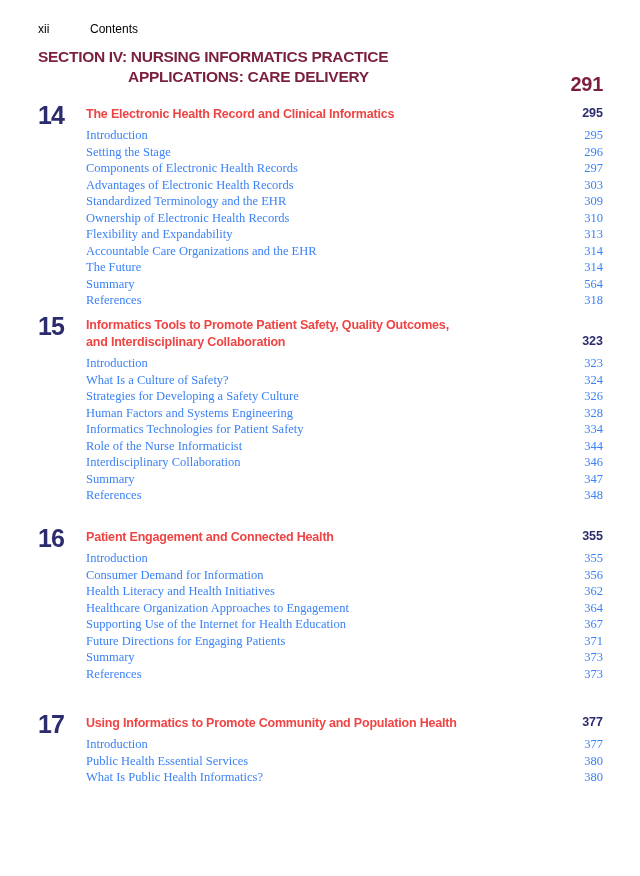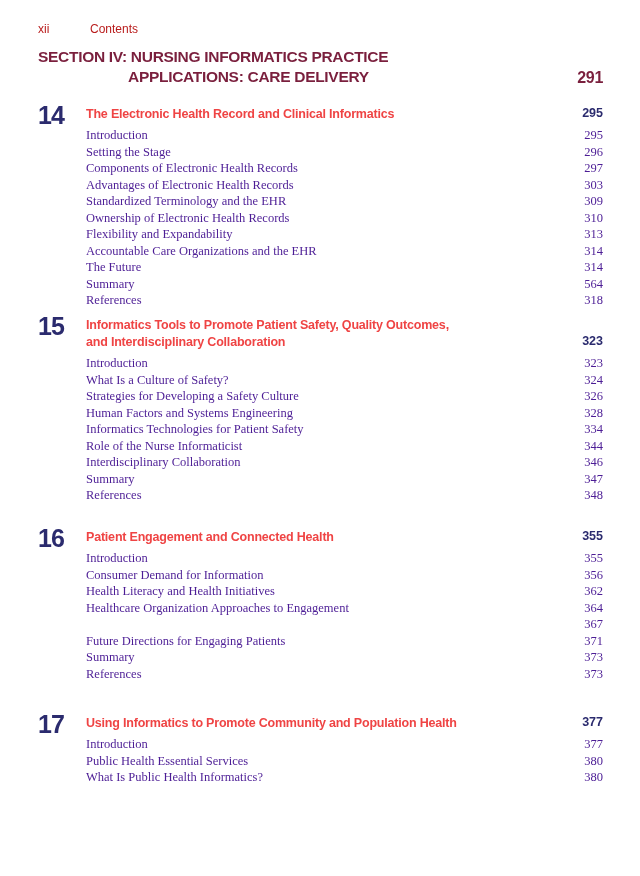--- a/index.html
+++ b/index.html
@@ -1,27 +1,27 @@
 <!DOCTYPE html>
 <html><head>
 <meta charset="utf-8">
 <style>
   html, body { margin:0; padding:0; }
   body { width:640px; height:876px; background:#ffffff; position:relative; overflow:hidden; }
-  .header { position:absolute; top:22px; left:38px; font-family:"Liberation Sans", sans-serif; font-size:12px; color:#b91c1c; }
+  .header { position:absolute; top:22px; left:38px; font-family:"Liberation Sans", sans-serif; font-size:12px; color:#000000; }
   .header .pg { display:inline-block; width:52px; }
   .section { position:absolute; left:38px; top:47px; width:565px; font-family:"Liberation Sans", sans-serif; font-weight:bold; color:#7a1f3d; font-size:15.5px; letter-spacing:-0.3px; line-height:20px; }
   .section .l2 { padding-left:90px; }
-  .section .spg { position:absolute; right:0; top:21px; font-size:16px;margin-left:40px; }
+  .section .spg { position:absolute; right:0; top:27px; font-size:20px;margin-left:40px; }
   .chapter { position:absolute; left:38px; width:565px; }
   .chnum { position:absolute; left:0; top:-3px; font-family:"Liberation Sans", sans-serif; font-weight:bold; font-size:25px; color:#2b2b6e; letter-spacing:-1px; }
   .chtitle { position:absolute; left:48px; top:2px; font-family:"Liberation Sans", sans-serif; font-weight:bold; font-size:12.5px; color:#ef4444; line-height:17px; letter-spacing:-0.2px; }
   .chpg { position:absolute; right:0; font-family:"Liberation Sans", sans-serif; font-weight:bold; font-size:12.5px; color:#2b2b6e; }
   .entries { position:absolute; left:48px; right:0; }
-  .entry { position:relative; height:16.5px; font-family:"Liberation Serif", serif; font-size:12.5px; color:#4c1d95; line-height:16.5px; }
+  .entry { position:relative; height:16.5px; font-family:"Liberation Serif", serif; font-size:12.5px; color:#3b82f6; line-height:16.5px; }
   .entry .epg { position:absolute; right:0; top:0; }
 </style>
 </head>
 <body>
 
 <div class="header">
   <span class="pg">xii</span><span>Contents</span>
 </div>
 
 <div class="section">
@@ -74,21 +74,21 @@
       <div class="chnum">16</div>
       <div class="chtitle">
         <div>Patient Engagement and Connected Health</div>
       </div>
       <div class="chpg" style="top: 2px;">355</div>
       <div class="entries" style="top: 23px;">
         <div class="entry"><span>Introduction</span><span class="epg">355</span></div>
         <div class="entry"><span>Consumer Demand for Information</span><span class="epg">356</span></div>
         <div class="entry"><span>Health Literacy and Health Initiatives</span><span class="epg">362</span></div>
         <div class="entry"><span>Healthcare Organization Approaches to Engagement</span><span class="epg">364</span></div>
-        <div class="entry"><span class="epg">367</span></div>
+        <div class="entry"><span>Supporting Use of the Internet for Health Education</span><span class="epg">367</span></div>
         <div class="entry"><span>Future Directions for Engaging Patients</span><span class="epg">371</span></div>
         <div class="entry"><span>Summary</span><span class="epg">373</span></div>
         <div class="entry"><span>References</span><span class="epg">373</span></div>
       </div>
     </div>
     <div class="chapter" style="top: 713px;">
       <div class="chnum">17</div>
       <div class="chtitle">
         <div>Using Informatics to Promote Community and Population Health</div>
       </div>

